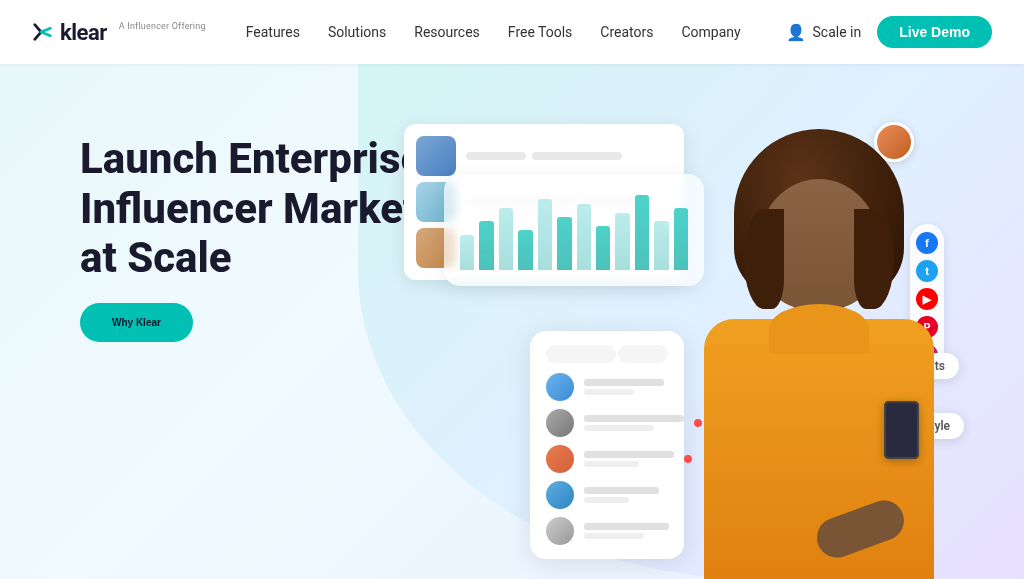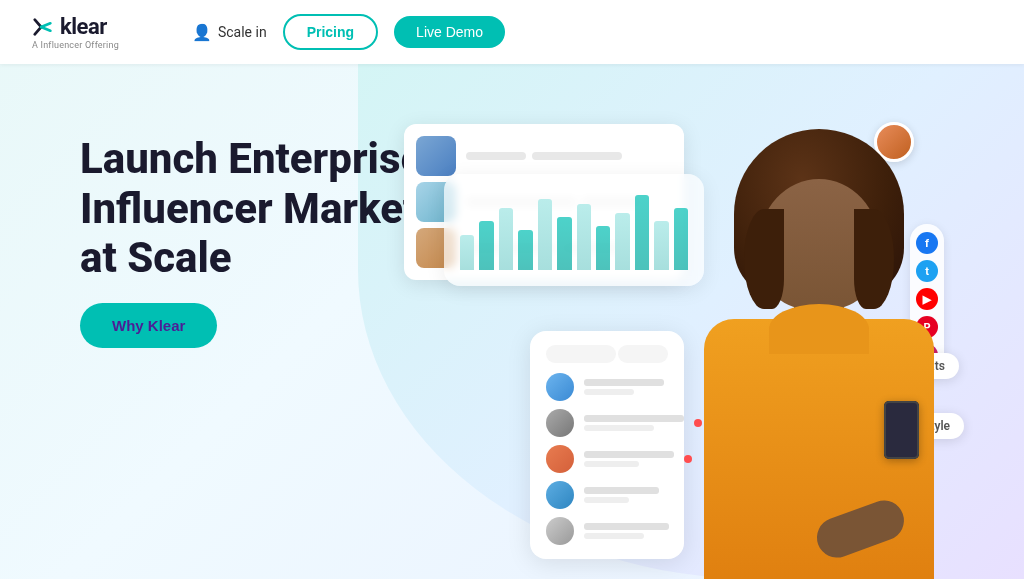--- a/index.html
+++ b/index.html
@@ -17,23 +17,24 @@
       align-items: center;
       padding: 0 32px;
       height: 64px;
       background: white;
       box-shadow: 0 1px 4px rgba(0,0,0,0.06);
       position: relative;
       z-index: 10;
     }
     .logo-area {
       display: flex;
-      flex-direction: column;
+      flex-direction: row;
       margin-right: 40px;
       min-width: 120px;
+      gap: 12px;
     }
     .logo-top {
       display: flex;
       align-items: center;
       gap: 6px;
     }
     .logo-icon {
       width: 22px;
       height: 22px;
     }
@@ -88,21 +89,21 @@
       font-weight: 600;
       cursor: pointer;
     }
     .btn-live-demo {
       padding: 8px 22px;
       border: none;
       background: #00bfb3;
       color: white;
       border-radius: 25px;
       font-size: 14px;
-      font-weight: 400;
+      font-weight: 700;
       cursor: pointer;
     }
 
     
     .hero {
       display: flex;
       align-items: flex-start;
       padding: 50px 60px 0 80px;
       height: calc(579px - 64px);
       position: relative;
@@ -122,24 +123,24 @@
     .hero-subtitle {
       font-size: 15px;
       color: #555;
       line-height: 1.6;
       max-width: 340px;
       margin-bottom: 32px;
     }
     .btn-why-klear {
       padding: 14px 32px;
       background: #00bfb3;
-      color: #4c1d95;
+      color: #0f172a;
       border: none;
       border-radius: 30px;
-      font-size: 15px;
+      font-size: 10px;
       font-weight: 700;
       cursor: pointer;
     }
 
     
     .hero-right {
       flex: 1;
       position: relative;
       height: 100%;
     }
@@ -363,27 +364,34 @@
       <svg class="logo-icon" viewBox="0 0 24 24" fill="none">
         <path d="M3 4 L10 12 L3 20" stroke="#1a1a2e" stroke-width="3" stroke-linecap="round" fill="none"></path>
         <path d="M10 12 L20 8" stroke="#00bfb3" stroke-width="3" stroke-linecap="round"></path>
         <path d="M10 12 L20 16" stroke="#00bfb3" stroke-width="3" stroke-linecap="round"></path>
       </svg>
       <span class="logo-text">klear</span>
     </div>
     <span class="logo-sub">A Influencer Offering</span>
   </div>
 
+  <div class="nav-links">
+    <a class="nav-link">Features</a>
+    <a class="nav-link">Solutions</a>
+    <a class="nav-link">Resources</a>
+    <a class="nav-link">Free Tools</a>
+    <a class="nav-link">Creators</a>
+    <a class="nav-link">Company</a>
+  </div>
 
   <div class="nav-right">
     <div class="sign-in">
       <span class="user-icon">👤</span>
       <span>Scale in</span>
     </div>
-    <button class="btn-pricing">Pricing</button>
     <button class="btn-live-demo">Live Demo</button>
   </div>
 </nav>
 
 <section class="hero">
   <div class="bg-blob"></div>
 
   <div class="hero-left">
     <h1 class="hero-title">Launch Enterprise Influencer Marketing at Scale</h1>
     <button class="btn-why-klear">Why Klear</button>

